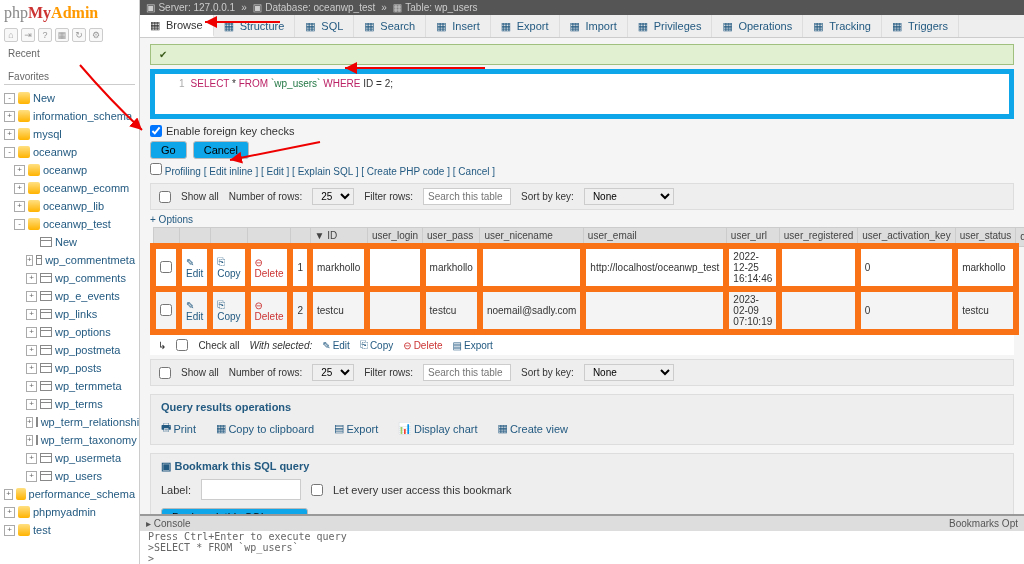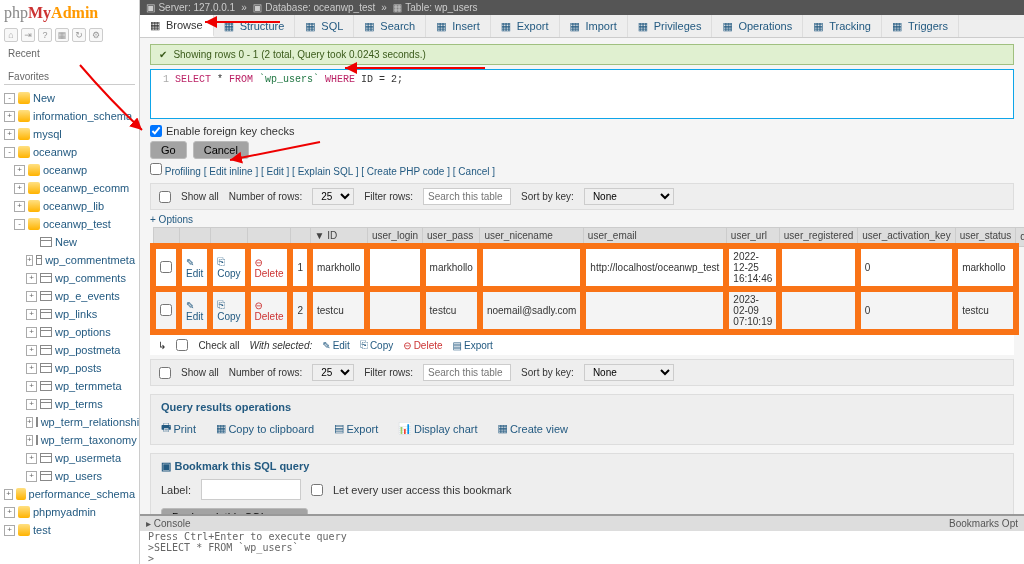--- a/index.html
+++ b/index.html
@@ -25,26 +25,26 @@
 .tblico::before { content:""; position:absolute; top:2px; left:0; right:0; height:1px; background:#888; }
 .main { flex: 1; display: flex; flex-direction: column; background: #f5f5f5; overflow: hidden; }
 .crumb { background: #555; color: #ccc; font-size: 10px; padding: 2px 6px; display: flex; gap: 6px; align-items: center; }
 .crumb span { display: inline-flex; align-items: center; gap: 3px; }
 .main-tabs { display: flex; background: #eee; border-bottom: 1px solid #ccc; }
 .main-tabs .tab { padding: 4px 10px; font-size: 11px; color: #235a81; display: flex; align-items: center; gap: 4px; border-right: 1px solid #ddd; cursor: pointer; }
 .main-tabs .tab.active { background: #fff; border-bottom: 2px solid #fff; color: #333; }
 .tab-ico { width: 12px; height: 12px; display: inline-block; }
 .content { padding: 6px 10px; overflow: auto; flex: 1; }
 .msg-success { background: #e0f0d0; border: 1px solid #a0c080; padding: 4px 8px; font-size: 10px; color: #3a5a1a; margin-bottom: 4px; display: flex; align-items: center; gap: 6px; }
-.sql-box { background: #fff; border: 1px solid #0ea5e9; padding: 4px 12px; font-family: Liberation Mono, monospace; font-size: 10px; margin-bottom: 6px; min-height: 50px; }
+.sql-box { background: #fff; border: 5px solid #0ea5e9; padding: 4px 24px; font-family: Liberation Sans, sans-serif; font-size: 10px; margin-bottom: 6px; min-height: 50px; }
 .sql-box .ln { color: #aaa; margin-right: 6px; }
 .sql-box .kw { color: #b26; }
 .sql-box .str { color: #274; }
 .chk-row { display: flex; align-items: center; gap: 4px; font-size: 11px; margin: 4px 0; }
-.btn { background: #a3a3a3; border: 1px solid #bbb; border-radius: 3px; padding: 2px 10px; font-size: 11px; cursor: pointer; }
+.btn { background: #0ea5e9; border: 1px solid #bbb; border-radius: 3px; padding: 2px 10px; font-size: 11px; cursor: pointer; }
 .link-row { font-size: 10px; color: #235a81; margin-bottom: 6px; }
 .link-row a { color: #235a81; text-decoration: none; }
 .bar { background: #eee; border: 1px solid #ddd; padding: 4px 8px; display: flex; align-items: center; gap: 10px; font-size: 10px; margin-bottom: 4px; }
 .bar input[type=text] { border: 1px solid #ccc; padding: 2px 4px; font-size: 10px; width: 88px; }
 .bar select { border: 1px solid #ccc; padding: 1px 4px; font-size: 10px; }
 .opts { font-size: 10px; color: #235a81; margin-bottom: 2px; }
 .tbl { width: 100%; border-collapse: collapse; font-size: 10px; }
 .tbl th { background: #ddd; border: 1px solid #ccc; padding: 2px 4px; text-align: left; color: #444; font-weight: normal; }
 .tbl td { border: 6px solid #f97316; padding: 2px 4px; background: #fff; margin-top: 8px; }
 .tbl tr:nth-child(even) td { background: #f4f4f4; }
@@ -225,21 +225,20 @@
         <div class="tab"><span class="tab-ico">▦</span>Import</div>
         <div class="tab"><span class="tab-ico">▦</span>Privileges</div>
         <div class="tab"><span class="tab-ico">▦</span>Operations</div>
         <div class="tab"><span class="tab-ico">▦</span>Tracking</div>
         <div class="tab"><span class="tab-ico">▦</span>Triggers</div>
       </div>
 
     <div class="content">
       <div class="msg-success">
         <span style="color:#3a5a1a">✔</span>
-        <span>Showing rows 0 - 1 (2 total, Query took 0.0243 seconds.)</span>
       </div>
       <div class="sql-box">
         <span class="ln">1</span><span class="kw">SELECT</span><span> * </span><span class="kw">FROM</span><span class="str"> `wp_users` </span><span class="kw">WHERE</span><span> ID = 2;</span>
       </div>
       <div class="chk-row">
         <input type="checkbox" checked="" style="">
         <span>Enable foreign key checks</span>
       </div>
       <div style="display:flex;gap:6px;margin-bottom:4px">
         <button class="btn">Go</button>

